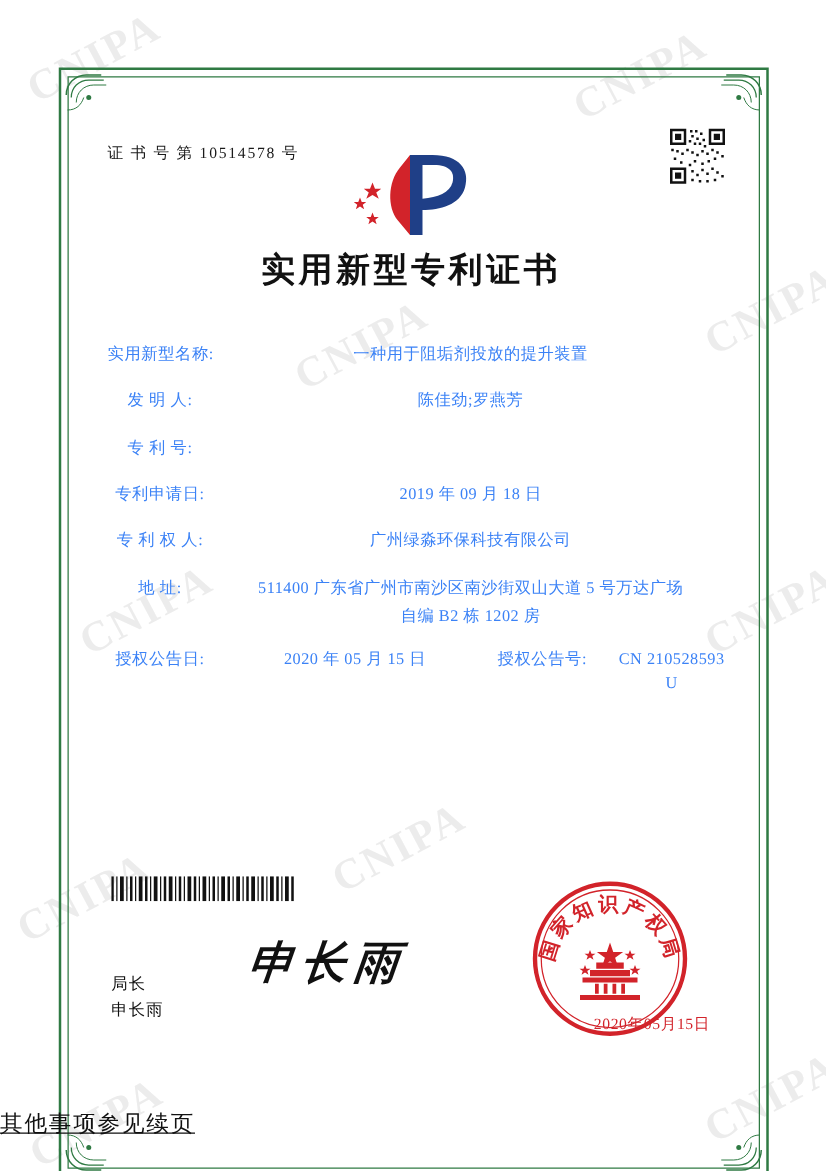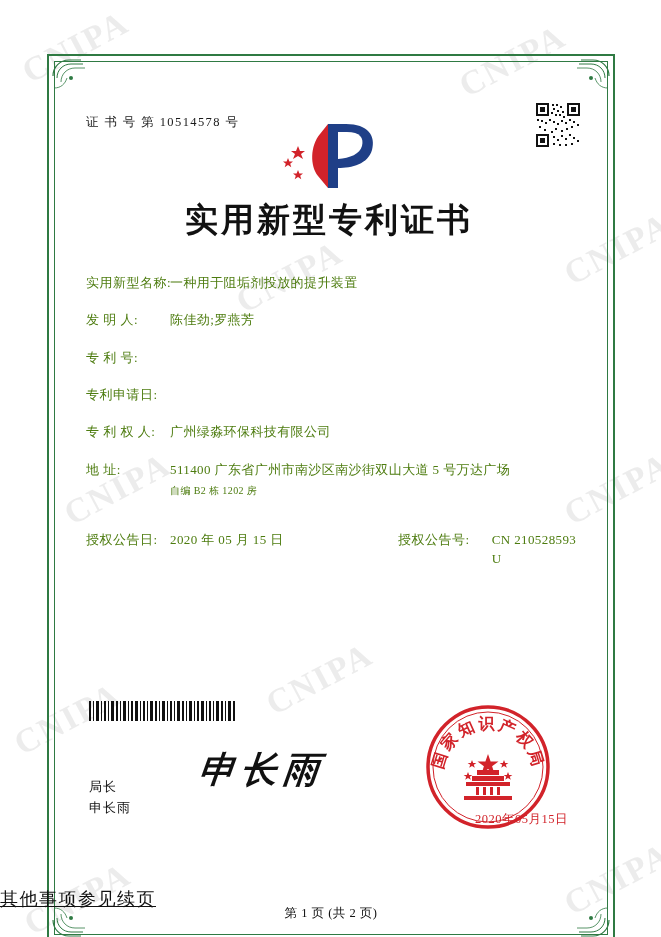--- a/index.html
+++ b/index.html
@@ -96,35 +96,36 @@
   }
   .emblem svg { display: block; margin: 0 auto; }
 
   
   .title {
     position: absolute;
     left: 0;
     right: 4px;
     top: 142px;
     text-align: center;
-    font-size: 33px;
+    font-size: 27px;
     font-weight: bold;
     letter-spacing: 3px;
     color: #111;
     font-family: "Liberation Serif", serif;
   }
 
   
   .fields {
     position: absolute;
     left: 37px;
     top: 218px;
     right: 30px;
     font-size: 13px;
-    color: #4d7c0f;
+    color: #3b82f6;
+    text-align: center;
   }
   .frow {
     display: flex;
     align-items: flex-start;
     margin-bottom: 18.5px;
     line-height: 1.45;
   }
   .flabel {
     width: 84px;
     flex: 0 0 84px;
@@ -150,22 +151,22 @@
     letter-spacing: 0.5px;
     margin-right: 22px;
   }
   .fvalue2 {
     flex: 1 1 auto;
     letter-spacing: 0.4px;
   }
   .addr-2nd {
     margin-left: 84px;
     margin-top: -14px;
-    margin-bottom: 33px;
-    font-size: 10px;
+    margin-bottom: 16px;
+    font-size: 13px;
     letter-spacing: 0.4px;
   }
 
   
   .paras {
     position: absolute;
     left: 37px;
     right: 32px;
     top: 487px;
     font-size: 12.6px;
@@ -403,20 +404,21 @@
         <div class="flabel">发  明  人:</div>
         <div class="fvalue">陈佳劲;罗燕芳</div>
       </div>
 
       <div class="frow">
         <div class="flabel">专  利  号:</div>
       </div>
 
       <div class="frow">
         <div class="flabel">专利申请日:</div>
+        <div class="fvalue">2019 年 09 月 18 日</div>
       </div>
 
       <div class="frow">
         <div class="flabel">专 利 权 人:</div>
         <div class="fvalue">广州绿淼环保科技有限公司</div>
       </div>
 
       <div class="frow">
         <div class="flabel">地      址:</div>
         <div class="fvalue">511400 广东省广州市南沙区南沙街双山大道 5 号万达广场</div>
@@ -514,18 +516,17 @@
             <rect x="-5" y="7" width="3" height="8"></rect>
             <rect x="2" y="7" width="3" height="8"></rect>
             <rect x="9" y="7" width="3" height="8"></rect>
           </g>
           <rect x="-24" y="16" width="48" height="4" fill="#d2232a"></rect>
         </g>
       </svg>
     </div>
     <div class="seal-date">2020年05月15日</div>
 
-    <div class="page-no">第 1 页 (共 2 页)</div>
 
   </div>
 </div>
 
 <div class="footnote">其他事项参见续页</div>
 
 </body></html>

